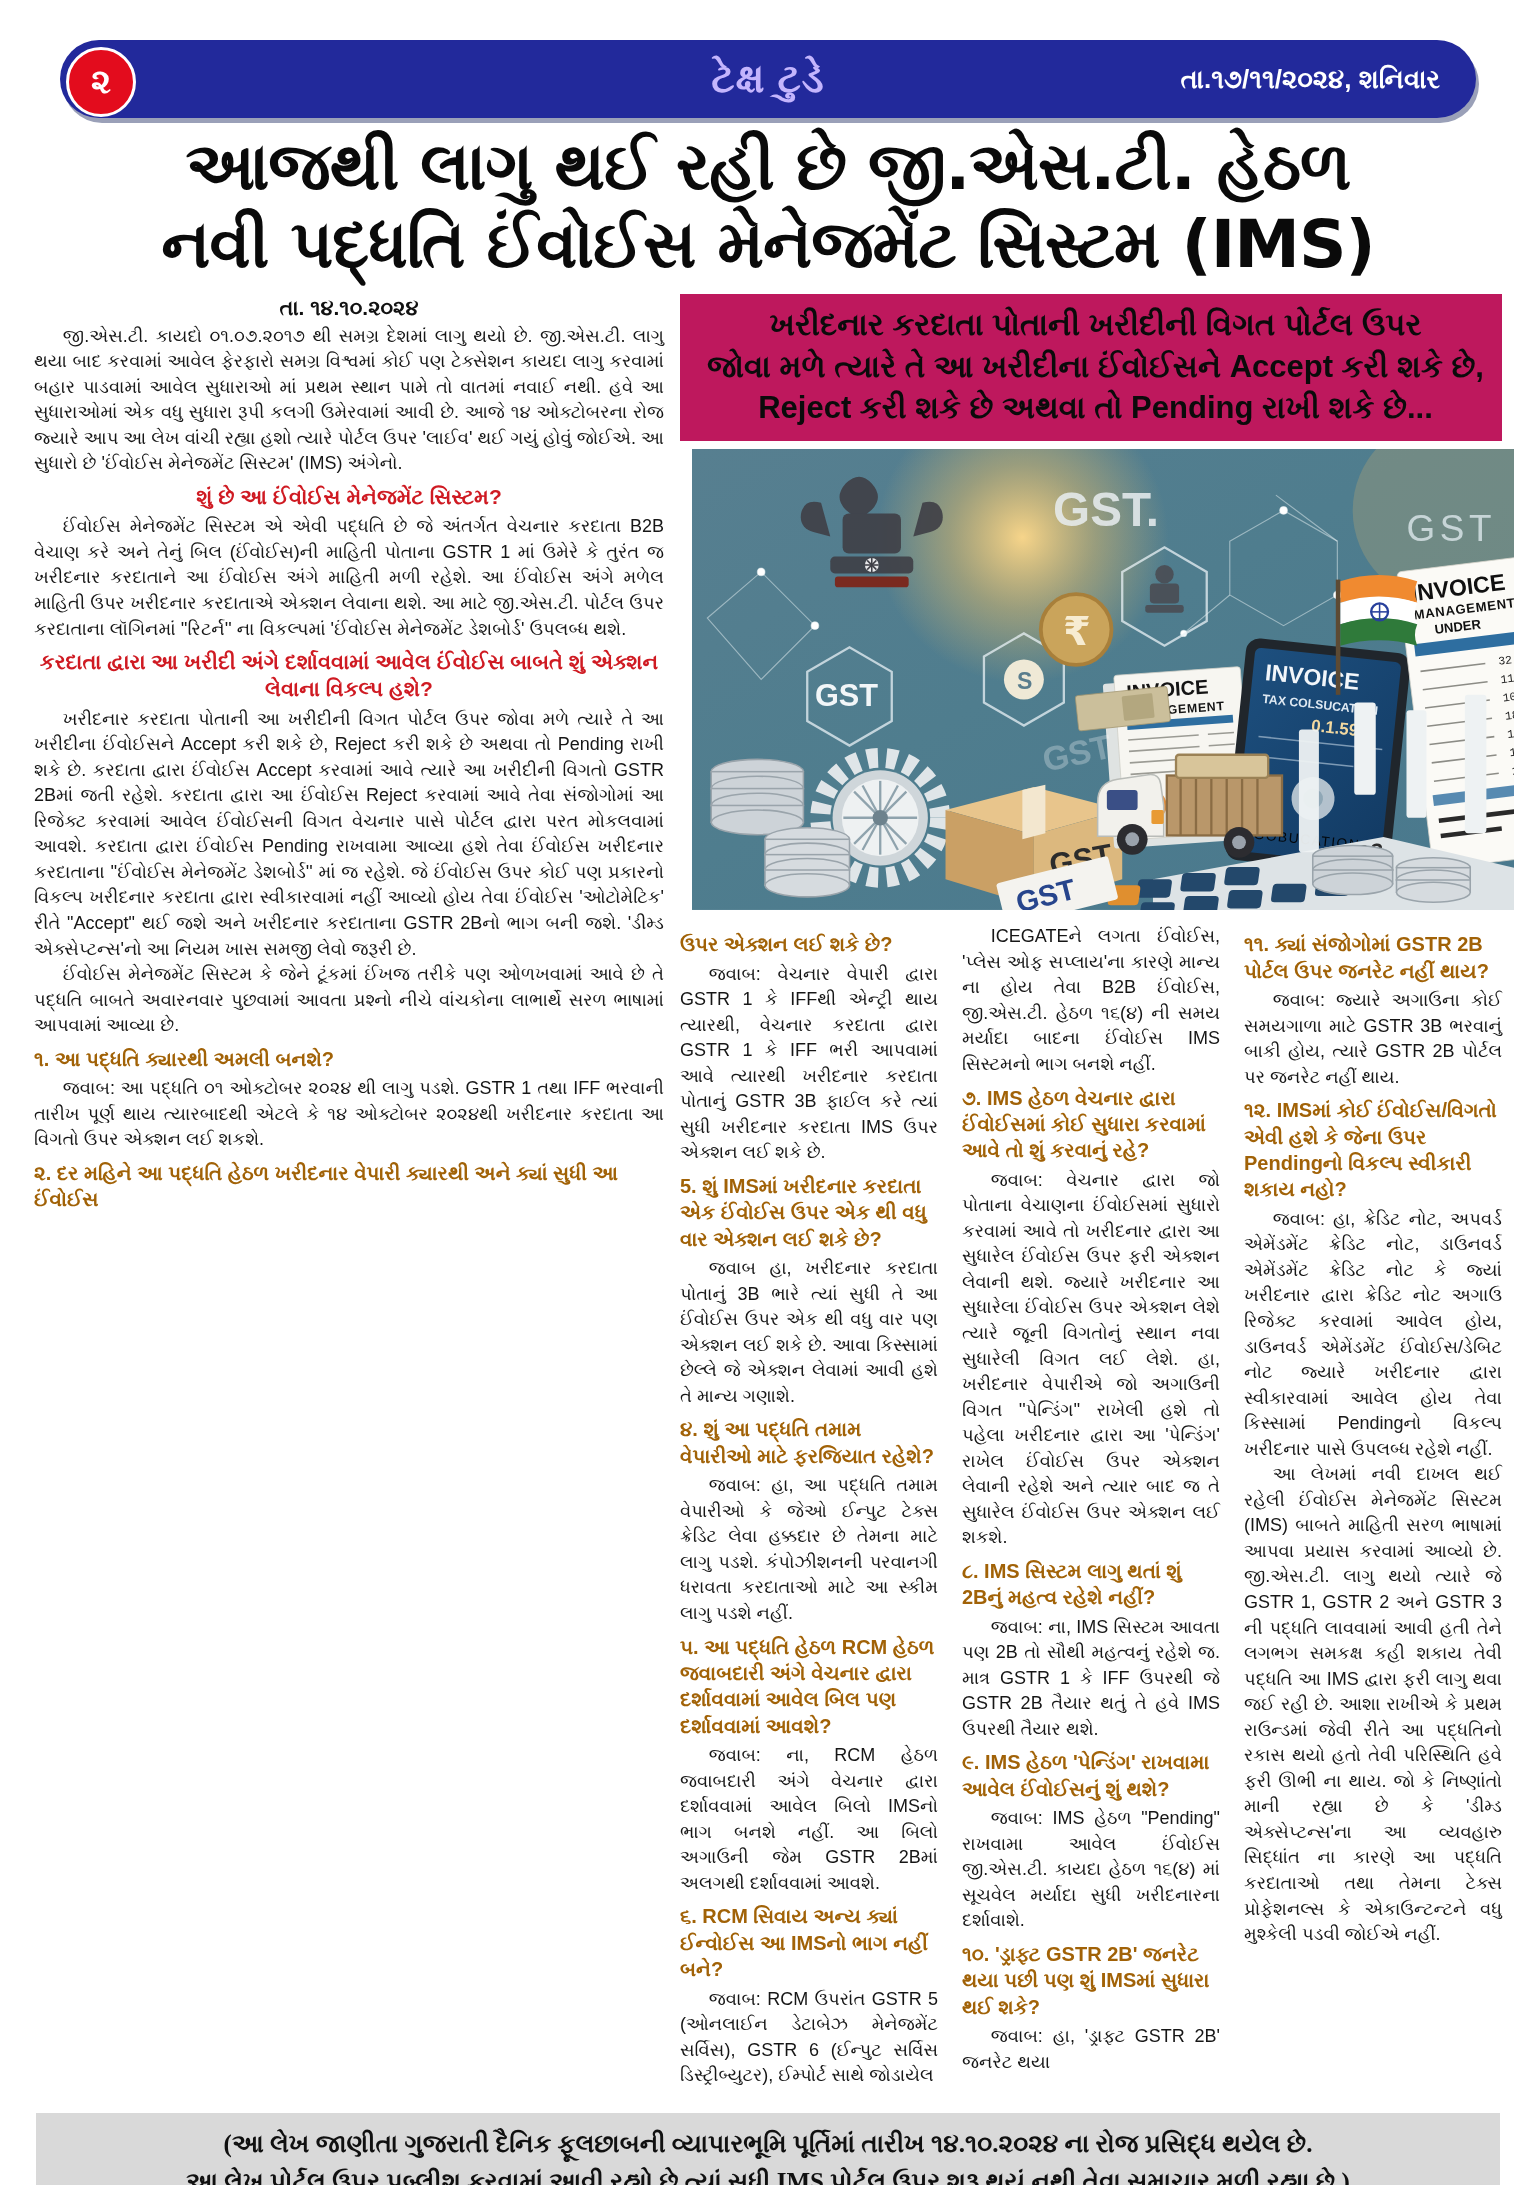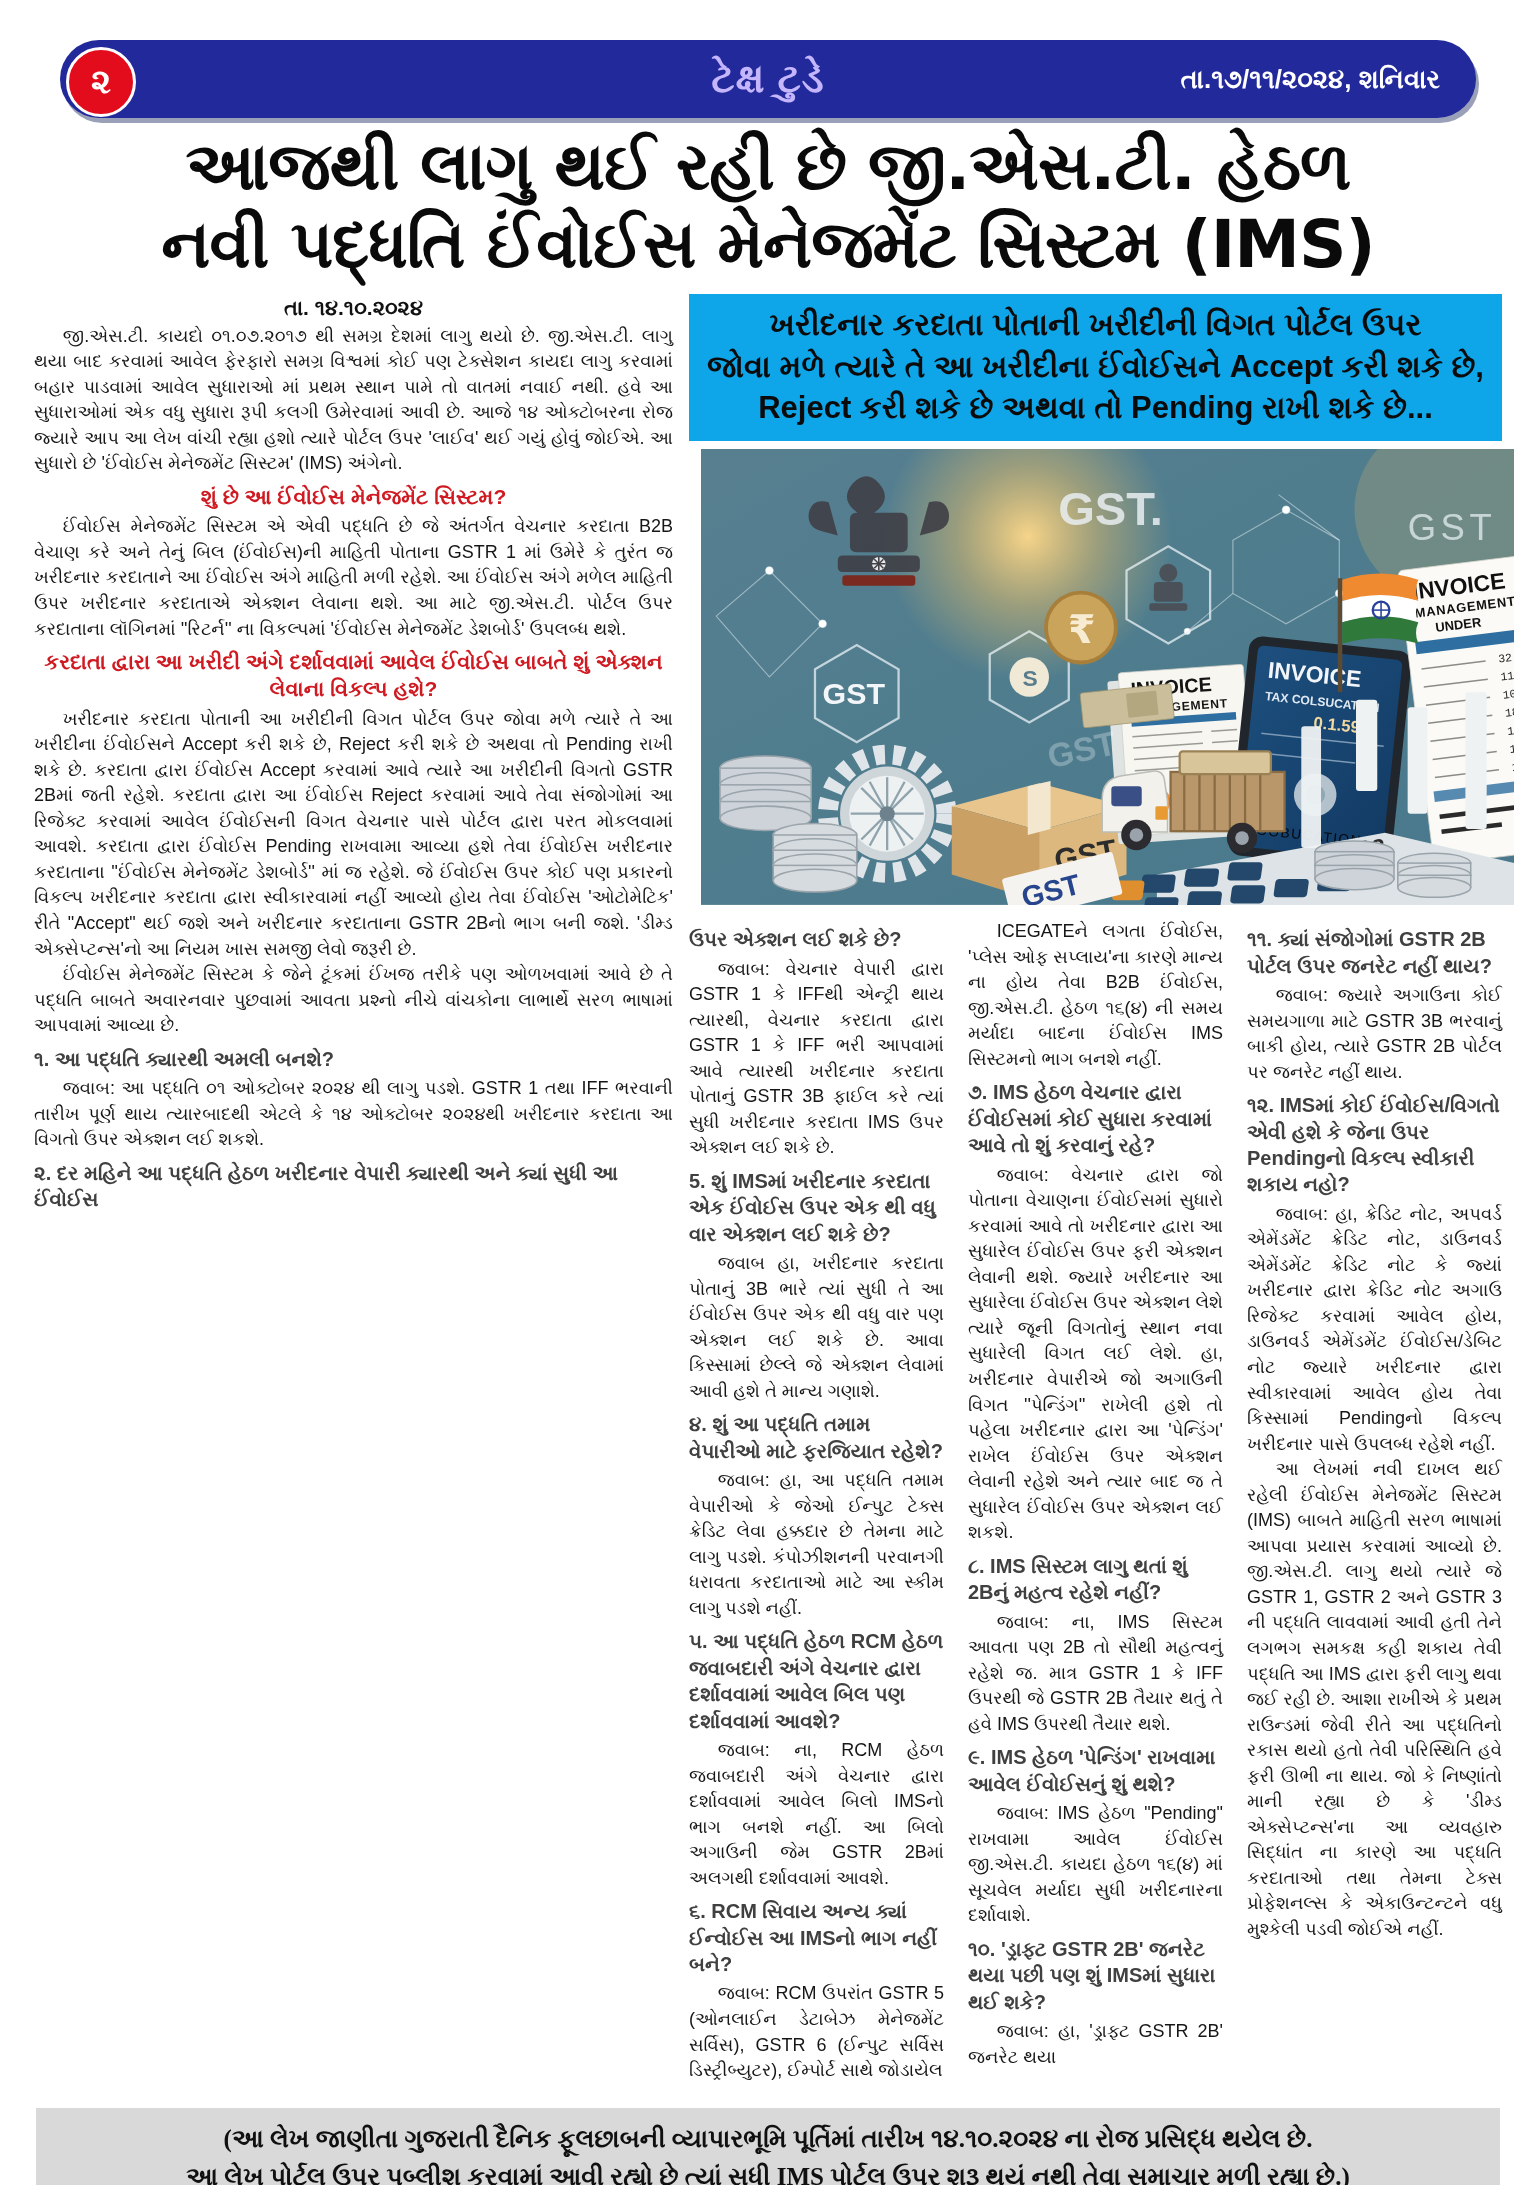--- a/index.html
+++ b/index.html
@@ -24,37 +24,37 @@
     color:#ffffff;font-size:26px;font-weight:bold;}
   
   .headline{margin:10px 0 4px 0;text-align:center;font-weight:bold;color:#0a0a0a;
     font-family:"DejaVu Sans",sans-serif;line-height:1.18;}
   .headline .hl{font-size:66px;letter-spacing:-1px;display:block;}
   
   .body-row{display:flex;gap:16px;margin-top:10px;}
   .col-first{width:352px;flex:0 0 352px;}
   .right-zone{flex:1;display:flex;flex-direction:column;}
   
-  .lead-box{background:#0ea5e9;padding:10px 18px 12px 18px;text-align:center;
+  .lead-box{background:#be185d;padding:10px 18px 12px 27px;text-align:center;
     font-weight:bold;font-size:31px;line-height:1.35;color:#0b0b0b;}
   .lead-box div{white-space:nowrap;}
   
   .illus-wrap{margin-top:8px;width:100%;padding-left:12px;}
   .illus-wrap svg{display:block;width:100%;height:auto;}
   
   .lower-cols{display:flex;gap:24px;margin-top:14px;}
   .tcol{flex:1;min-width:0;}
   
   .blk{margin:0 0 2px 0;}
   p.body{font-size:18px;line-height:1.42;text-align:justify;margin:0;
     text-indent:1.6em;color:#161616;}
   .dateline{font-size:21px;font-weight:bold;text-align:center;margin:2px 0 4px 0;}
   h3.red-heading{color:#cf1a22;font-size:21px;line-height:1.3;margin:6px 0 4px 0;
     text-align:center;font-weight:bold;}
-  h4.blue-heading{color:#404040;font-size:20px;line-height:1.32;margin:7px 0 4px 0;
+  h4.blue-heading{color:#a16207;font-size:20px;line-height:1.32;margin:7px 0 4px 0;
     text-align:left;font-weight:bold;}
   
   .footer-gray{background:#d9d9d9;margin:24px 2px 0 2px;padding:12px 20px;
     text-align:center;font-weight:bold;font-size:25px;line-height:1.55;color:#101010;
     font-family:"Liberation Serif",serif;}
 </style>
 </head>
 <body>
 
 <div class="page">

